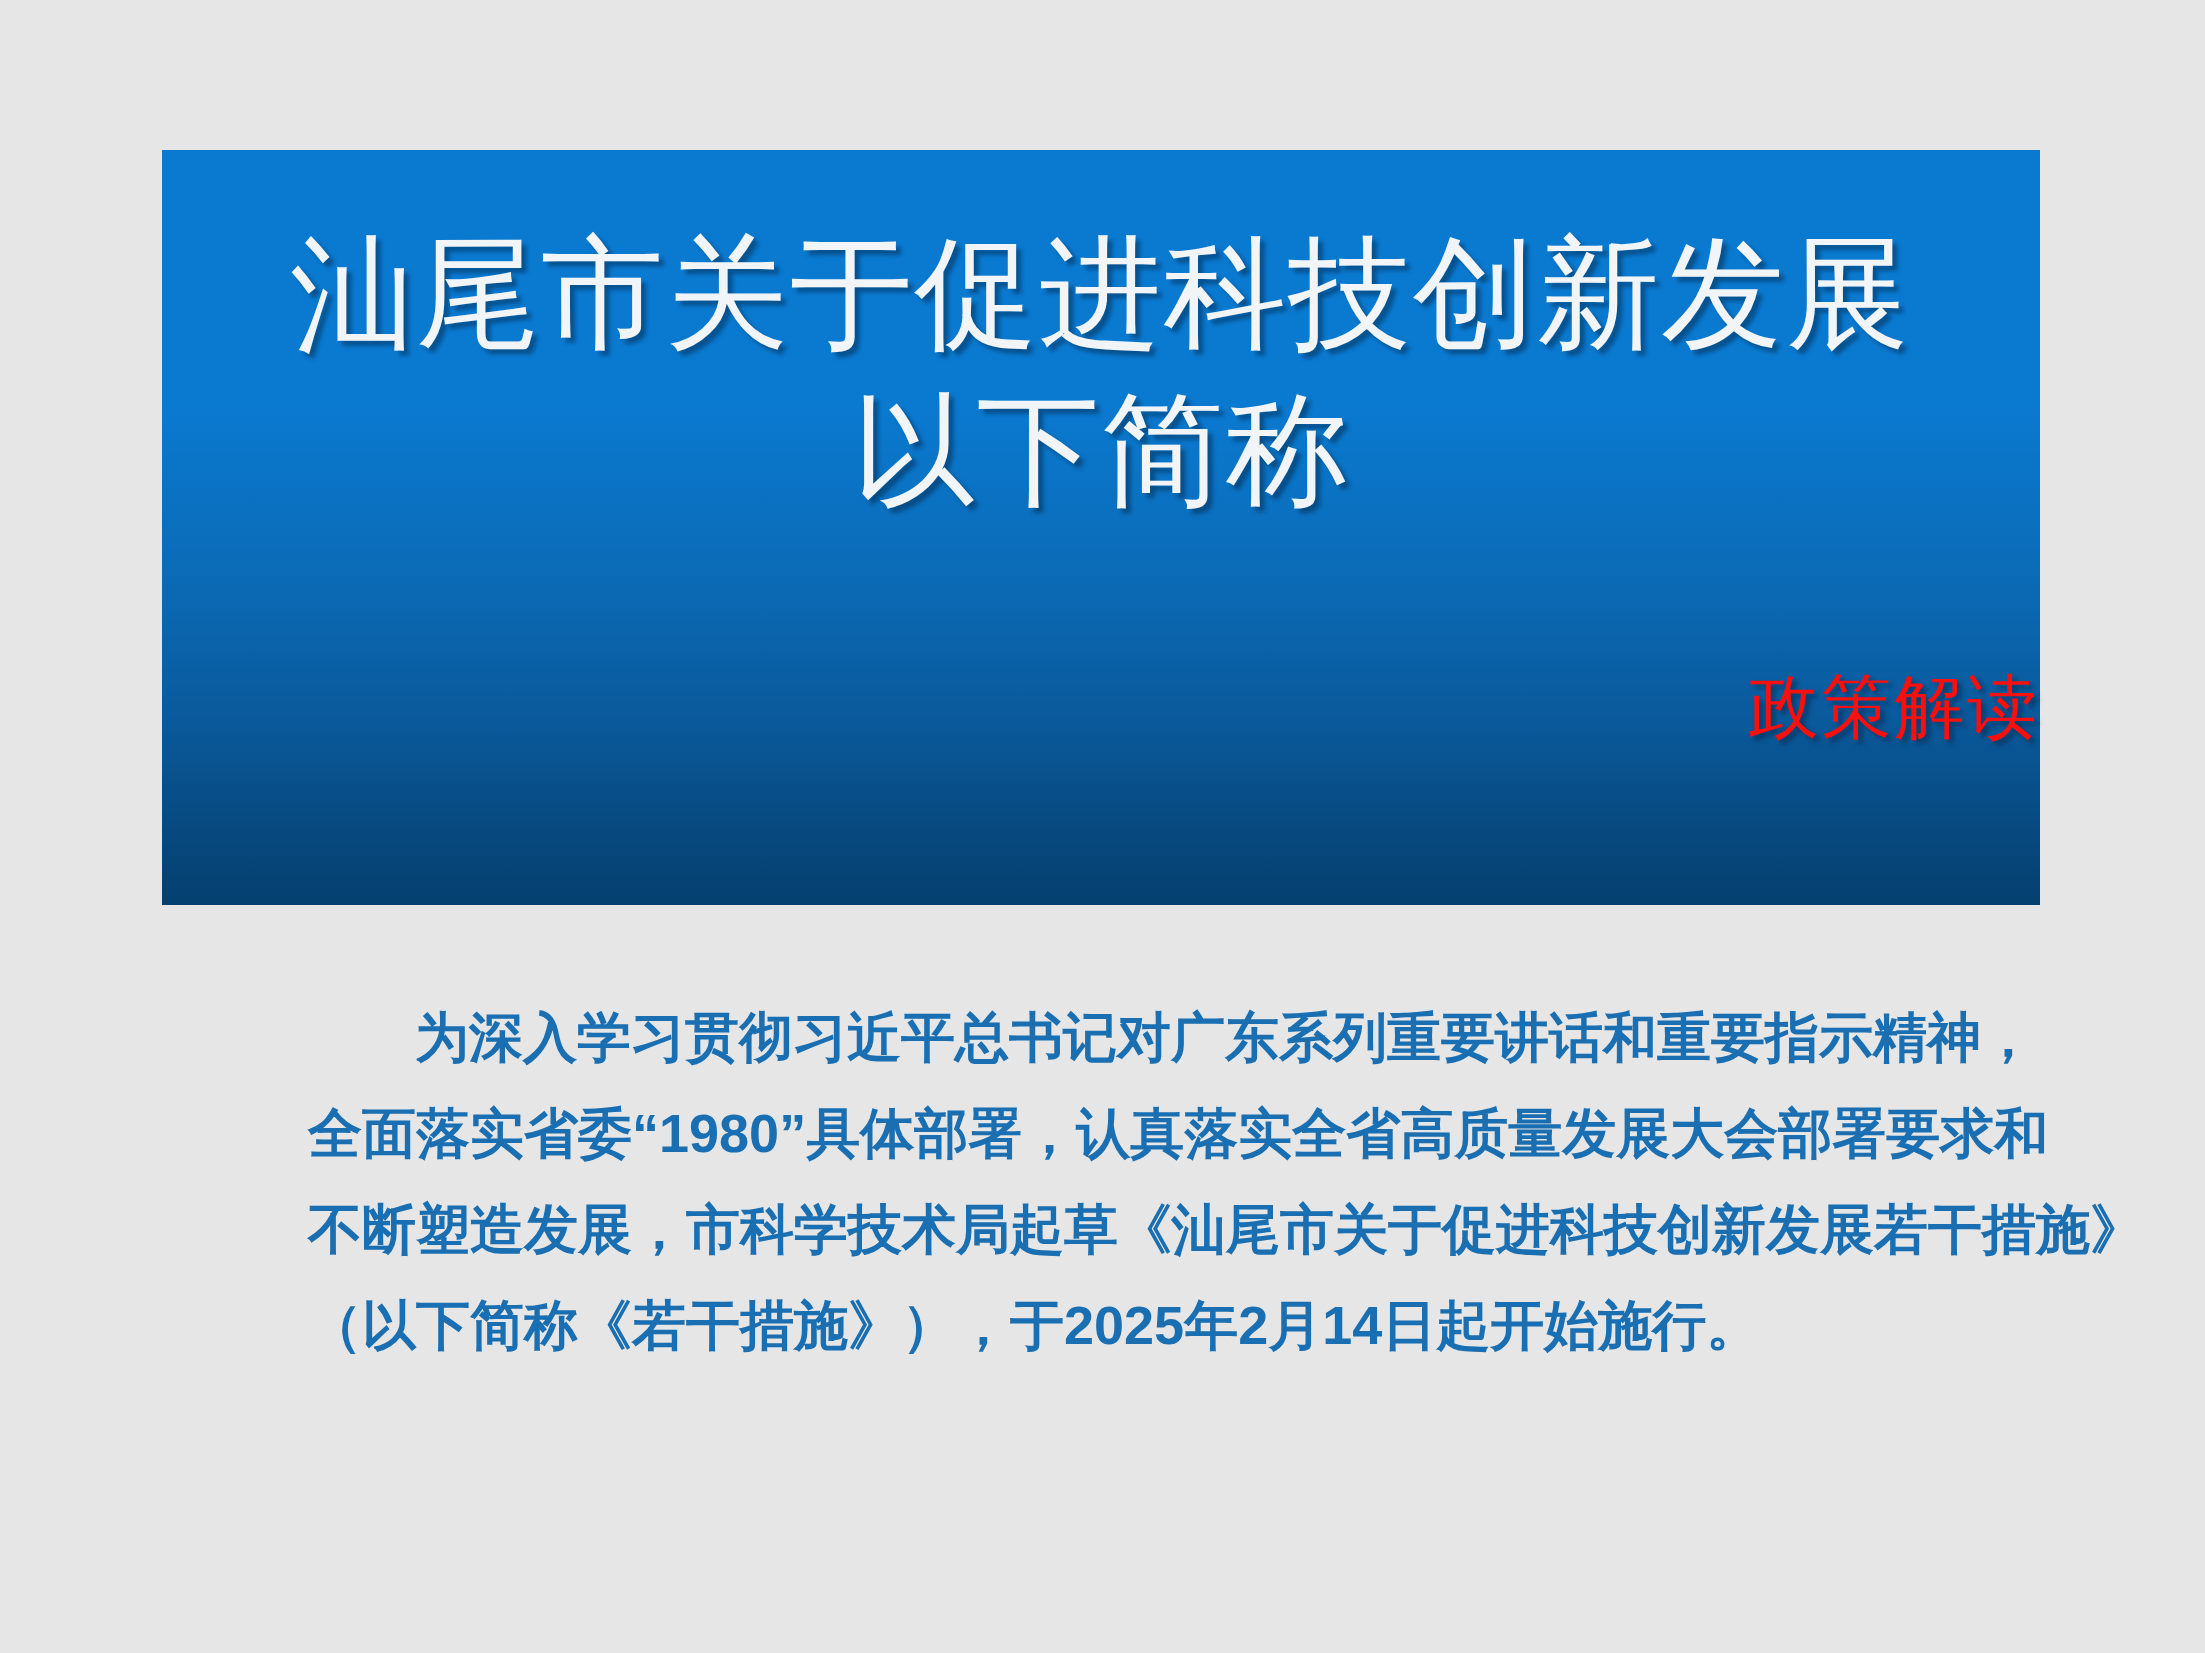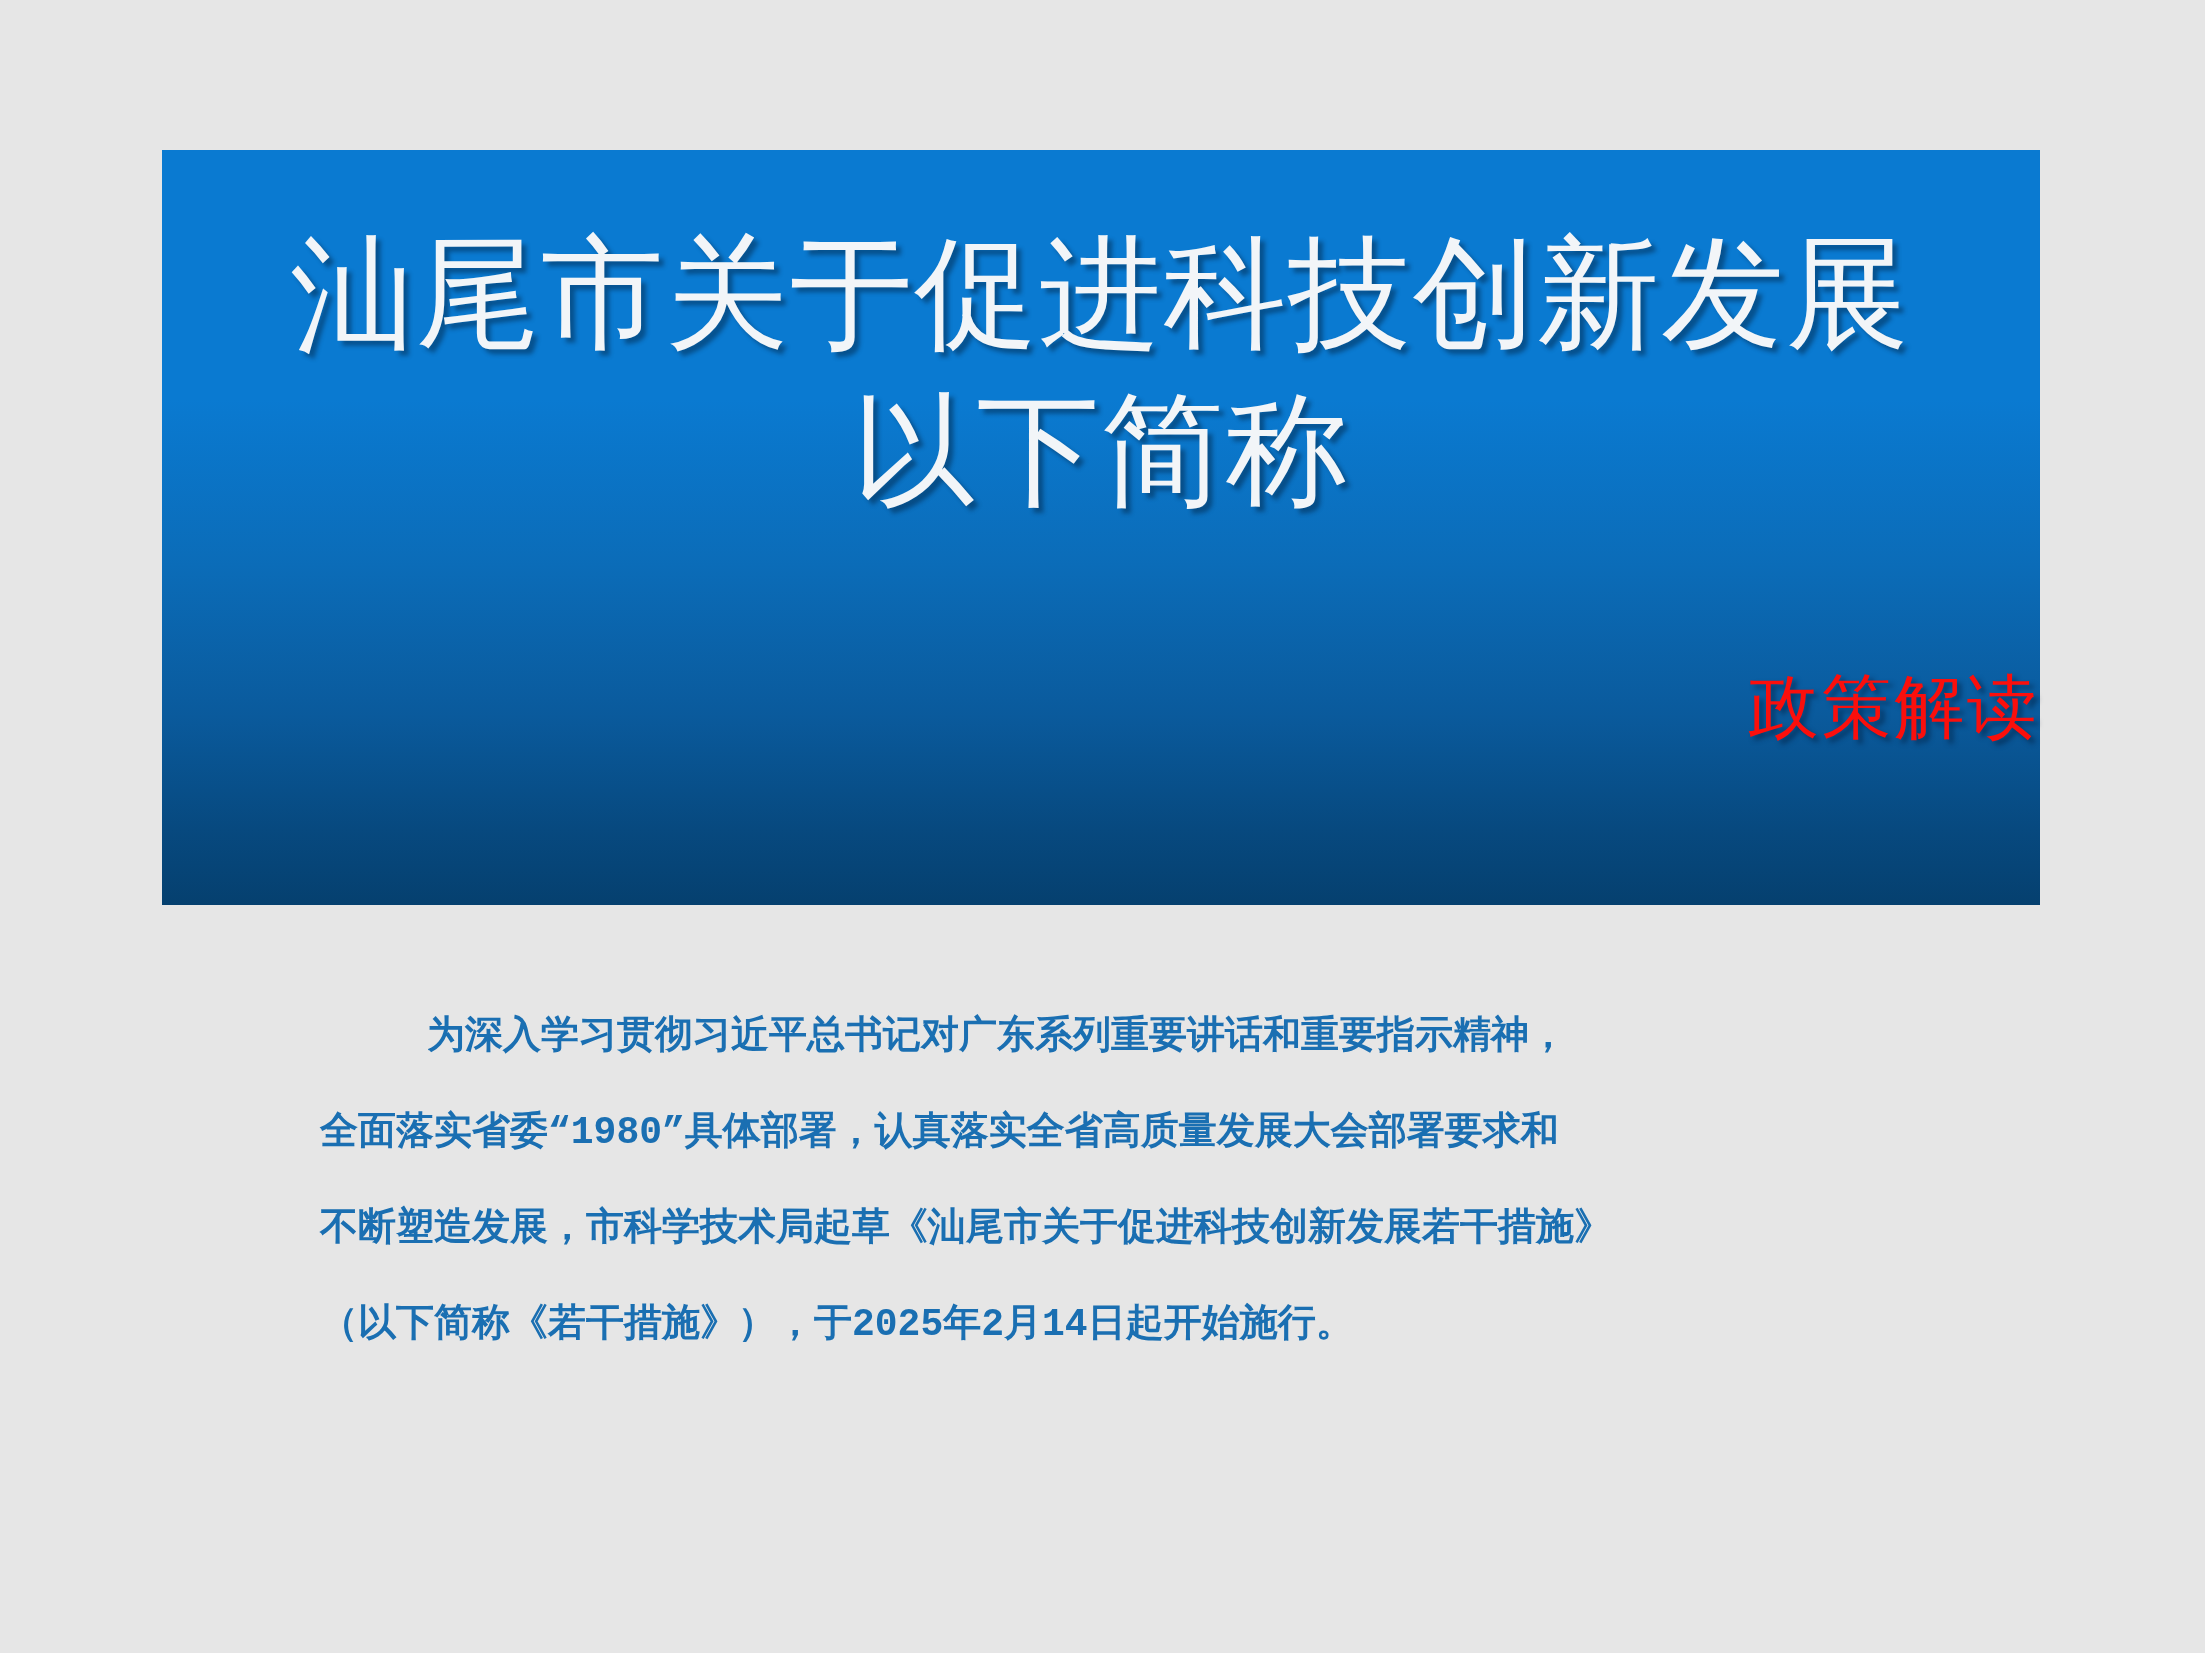--- a/index.html
+++ b/index.html
@@ -64,26 +64,26 @@
     line-height: 1.2;
     color: #fb0f0c;
     font-weight: 400;
     letter-spacing: 2.9px;
     text-shadow: 4.4px 4.4px 5.1px rgba(0, 25, 55, 0.5);
   }
 
   
   #body-paragraph {
     position: absolute;
-    left: 320px;
+    left: 308px;
     top: 989px;
     width: 1713px;
     color: #1a6fb2;
-    font-family: Liberation Mono, monospace;
-    font-size: 38px;
+    font-family: Liberation Sans, sans-serif;
+    font-size: 54px;
     font-weight: bold;
     line-height: 96px;
     letter-spacing: 0px;
     text-align: justify;
     text-justify: inter-ideograph;
   }
   #body-paragraph .para-line {
     display: block;
     white-space: nowrap;
   }

